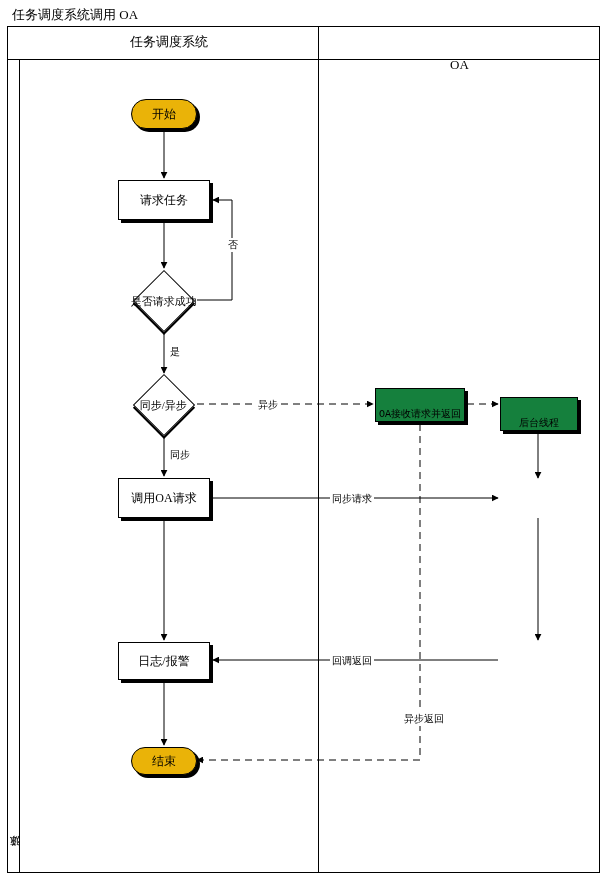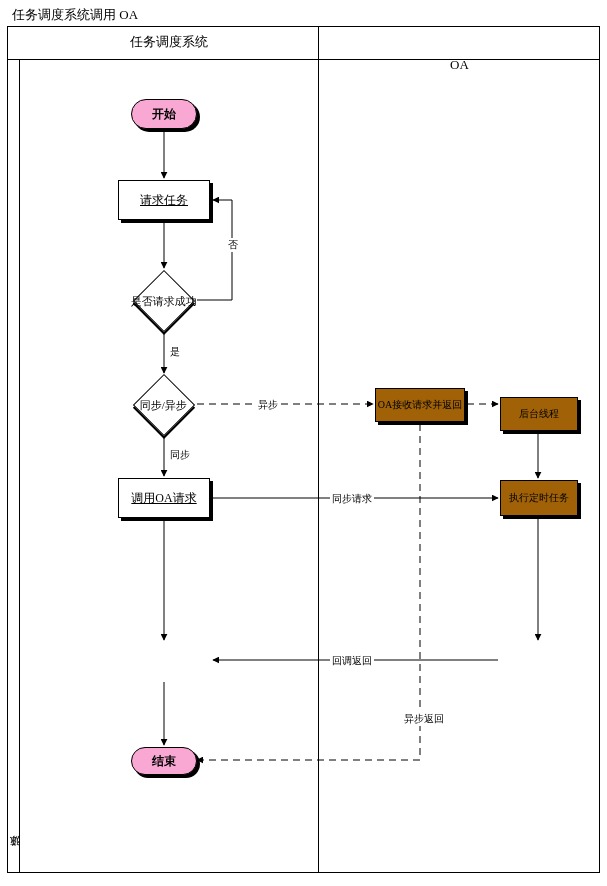--- a/index.html
+++ b/index.html
@@ -7,25 +7,25 @@
   .title{position:absolute;left:12px;top:6px;font-size:13px;}
   
   .outer-top{position:absolute;left:7px;top:26px;width:593px;height:34px;border:1px solid #000;box-sizing:border-box;}
   .outer-body{position:absolute;left:7px;top:60px;width:593px;height:813px;border:1px solid #000;border-top:none;box-sizing:border-box;}
   .vspine{position:absolute;left:19px;top:60px;width:0;height:813px;border-left:1px solid #000;}
   .swim-div{position:absolute;left:318px;top:26px;width:0;height:847px;border-left:1px solid #000;}
   .swim1{position:absolute;top:33px;font-size:13px;}
   .swim2{position:absolute;top:33px;font-size:13px;margin-top:24px;}
   .sidelabel{position:absolute;left:8px;top:855px;font-size:10px;writing-mode:vertical-rl;transform:rotate(180deg);}
   
-  .term{position:absolute;background:#f9a8d4;border:1px solid #000;border-radius:16px;box-shadow:3px 3px 0 #000;display:flex;align-items:center;justify-content:center;font-size:12px;box-sizing:border-box;font-weight:bold;}
-  .proc{position:absolute;background:#fff;border:1px solid #000;box-shadow:3px 3px 0 #000;display:flex;align-items:center;justify-content:center;font-size:12px;text-align:center;box-sizing:border-box;text-decoration:underline;}
+  .term{position:absolute;background:#eab308;border:1px solid #000;border-radius:16px;box-shadow:3px 3px 0 #000;display:flex;align-items:center;justify-content:center;font-size:12px;box-sizing:border-box;}
+  .proc{position:absolute;background:#fff;border:1px solid #000;box-shadow:3px 3px 0 #000;display:flex;align-items:center;justify-content:center;font-size:12px;text-align:center;box-sizing:border-box;}
   .dia{position:absolute;background:#fff;border:1px solid #000;box-shadow:2px 2px 0 #000;display:flex;align-items:center;justify-content:center;font-size:11px;transform:rotate(45deg);box-sizing:border-box;}
   .dia span{transform:rotate(-45deg);white-space:nowrap;}
-  .miniproc{position:absolute;background:#a16207;border:1px solid #000;box-shadow:3px 3px 0 #000;display:flex;align-items:center;justify-content:center;font-size:10px;text-align:center;box-sizing:border-box;}
+  .miniproc{position:absolute;background:#15803d;border:1px solid #000;box-shadow:3px 3px 0 #000;display:flex;align-items:flex-end;justify-content:center;font-size:10px;text-align:center;box-sizing:border-box;font-family:Liberation Mono, monospace;}
   .lbl{position:absolute;background:#fff;font-size:10px;padding:0 2px;}
   
   svg.arrows{position:absolute;left:0;top:0;width:607px;height:886px;pointer-events:none;}
 </style>
 </head>
 <body>
 
 <div class="frame">
   <div class="title">任务调度系统调用 OA</div>
   <div class="outer-top"></div>
@@ -80,32 +80,32 @@
     </div>
   <div class="dia" style="left:142px;top:279px;width:44px;height:44px;">
       <span>是否请求成功</span>
     </div>
   <div class="dia" style="left:142px;top:383px;width:44px;height:44px;">
       <span>同步/异步</span>
     </div>
   <div class="proc" style="left:118px;top:478px;width:92px;height:40px;">
       <span>调用OA请求</span>
     </div>
+  <div class="proc" style="left:118px;top:642px;width:92px;height:38px;">
+      <span>日志/报警</span>
+    </div>
   <div class="term" style="left:131px;top:747px;width:66px;height:28px;">
       <span>结束</span>
     </div>
 
   <div class="miniproc" style="left:375px;top:388px;width:90px;height:34px;">
       <span>OA接收请求并返回</span>
     </div>
   <div class="miniproc" style="left:500px;top:397px;width:78px;height:34px;">
       <span>后台线程</span>
-    </div>
-  <div class="miniproc" style="left:500px;top:480px;width:78px;height:36px;">
-      <span>执行定时任务</span>
     </div>
 
   <div class="lbl" style="left:226px;top:238px;">否</div>
   <div class="lbl" style="left:168px;top:345px;">是</div>
   <div class="lbl" style="left:168px;top:448px;">同步</div>
   <div class="lbl" style="left:256px;top:398px;">异步</div>
   <div class="lbl" style="left:330px;top:492px;">同步请求</div>
   <div class="lbl" style="left:330px;top:654px;">回调返回</div>
   <div class="lbl" style="left:402px;top:712px;">异步返回</div>
 </div>

